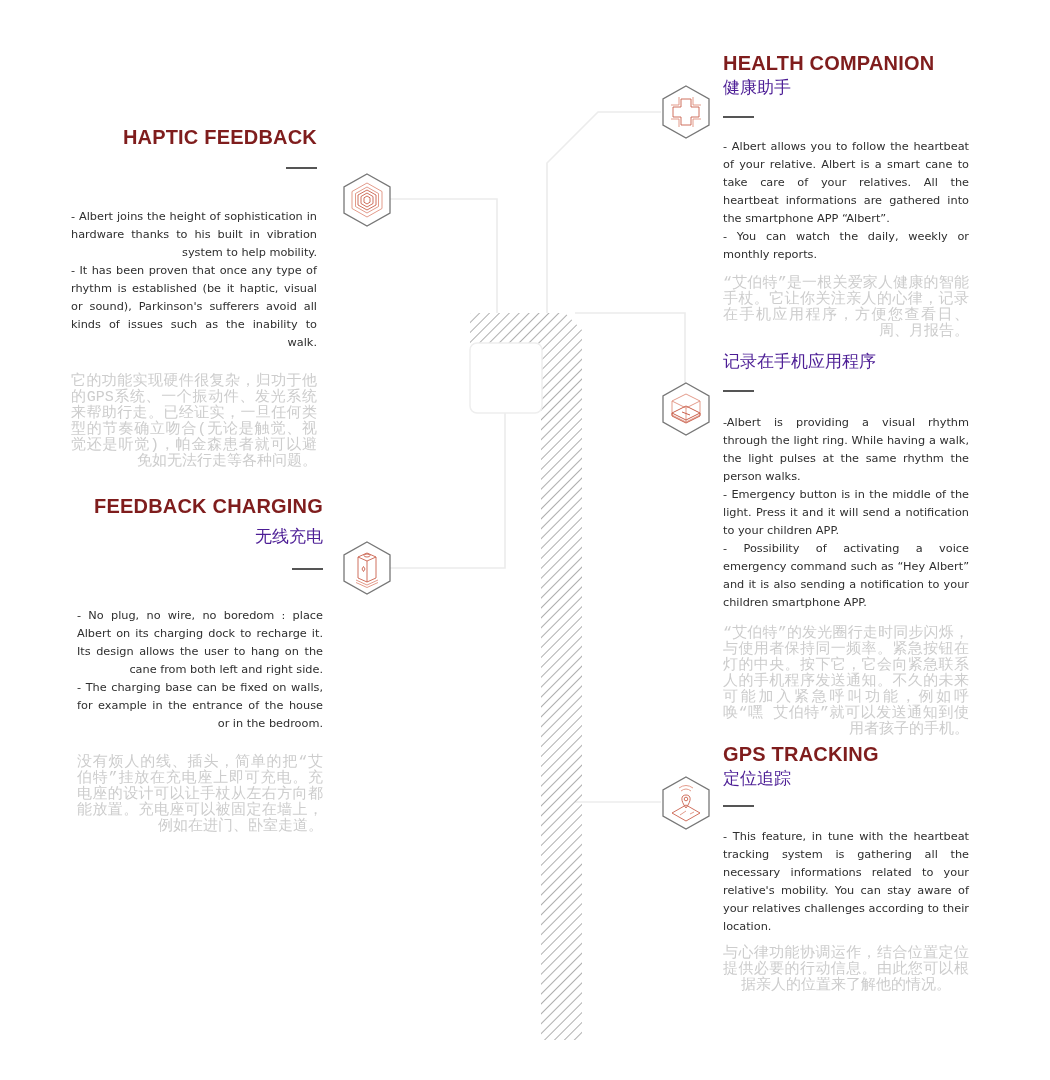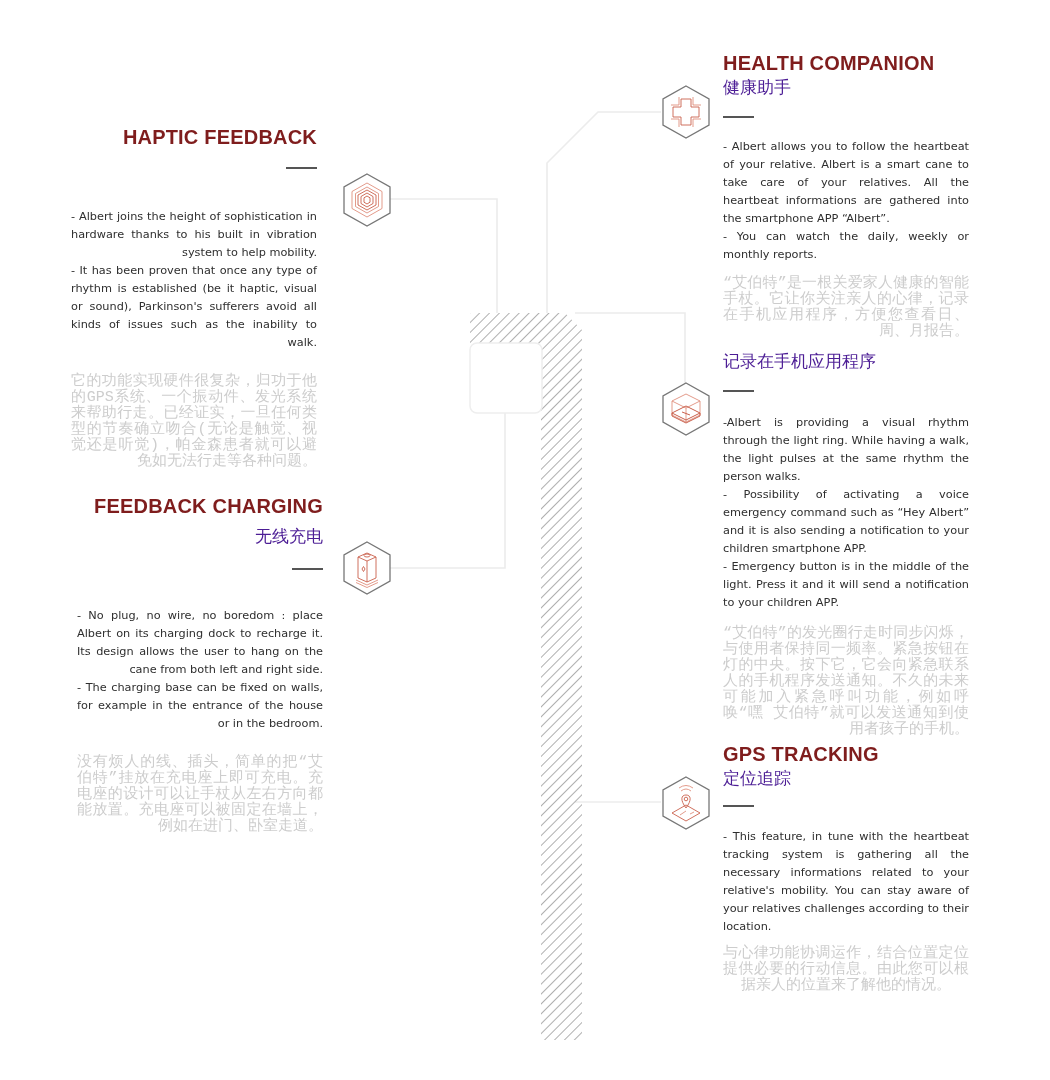--- a/index.html
+++ b/index.html
@@ -111,22 +111,22 @@
     <path d="M21,15 h10 v8 h8 v10 h-8 v8 h-10 v-8 h-8 v-10 h8 z"></path>
     <path d="M19,13 v8 M33,13 v8 M19,35 v8 M33,35 v8 M11,21 h8 M33,21 h8 M11,35 h8 M33,35 h8" stroke="#e0907e"></path>
   </g>
 </svg>
 
 <div class="abs right" style="left:723px; top:348px; width:246px;">
   <div class="title-cn" style="margin-top:2px;">记录在手机应用程序</div>
   <div class="dash" style="margin-top:18px;"></div>
   <div class="body" style="margin-top:22px;">
     <p>-Albert is providing a visual rhythm through the light ring. While having a walk, the light pulses at the same rhythm the person walks.</p>
+    <p>- Emergency button is in the middle of the light. Press it and it will send a notification to your children APP.</p>
     <p>- Possibility of activating a voice emergency command such as “Hey Albert” and it is also sending a notification to your children smartphone APP.</p>
-    <p>- Emergency button is in the middle of the light. Press it and it will send a notification to your children APP.</p>
   </div>
   <div class="cn rlast" style="margin-top:14px;">“艾伯特”的发光圈行走时同步闪烁，与使用者保持同一频率。紧急按钮在灯的中央。按下它，它会向紧急联系人的手机程序发送通知。不久的未来可能加入紧急呼叫功能，例如呼唤“嘿 艾伯特”就可以发送通知到使用者孩子的手机。</div>
 </div>
 <svg class="hex" style="left:660px; top:381px;" viewBox="0 0 52 56">
   <polygon points="26,2 49,15 49,41 26,54 3,41 3,15" fill="#fff" stroke="#777" stroke-width="1.3"></polygon>
   <g fill="none" stroke="#e0907e" stroke-width="0.9">
     <path d="M12,20 L26,13 L40,20 L40,34 L26,41 L12,34 Z"></path>
     <path d="M12,20 L26,27 L40,20 M26,27 L26,41"></path>
   </g>
   <g fill="none" stroke="#c9604c" stroke-width="1">

